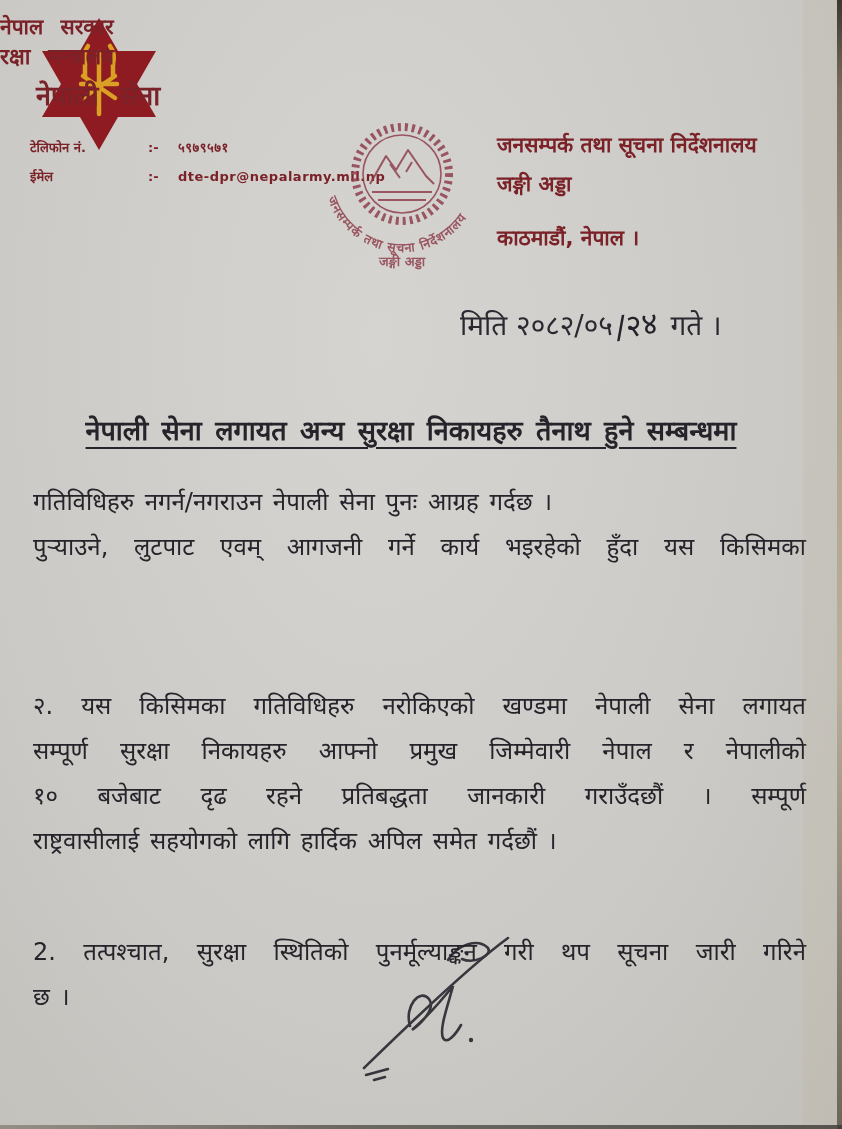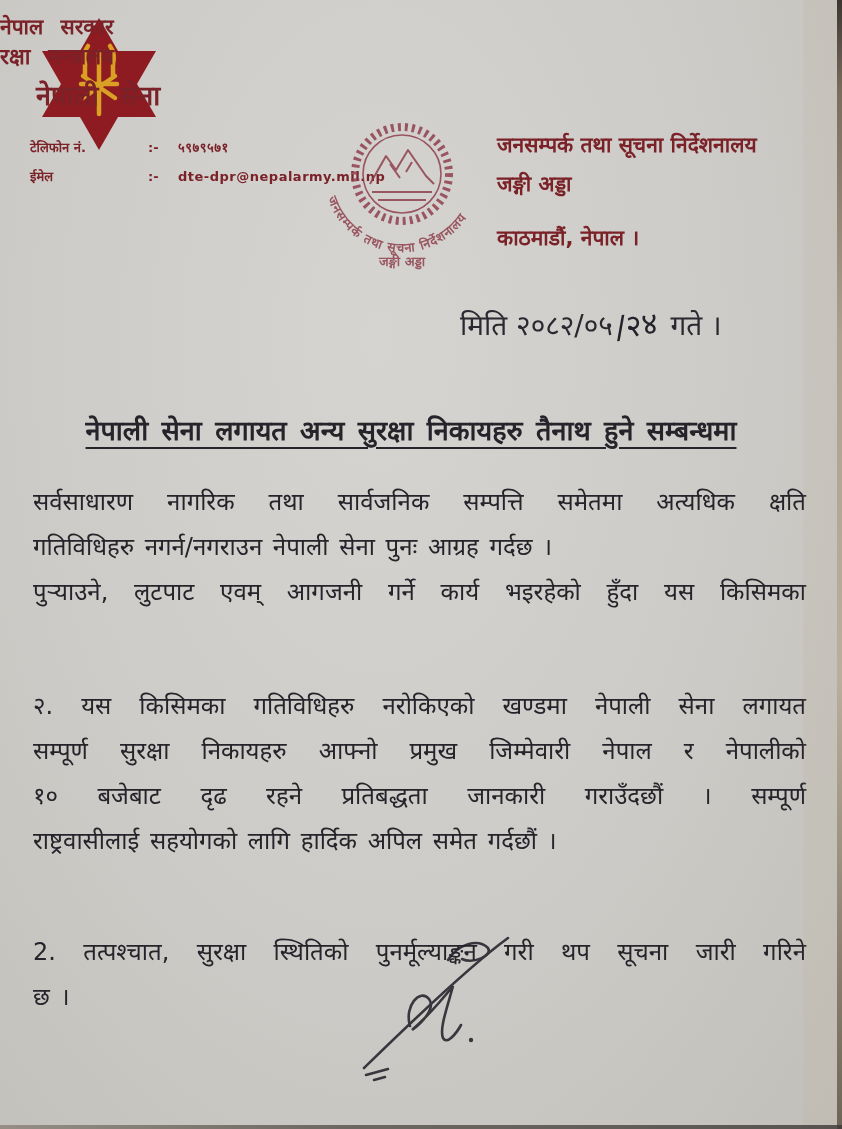--- a/index.html
+++ b/index.html
@@ -123,21 +123,20 @@
   </div>
 
   <div class="date-line">
     <span>मिति २०८२/०५</span><span class="hand">/२४</span>
     <span class="suffix">गते ।</span>
   </div>
 
   <div class="subject">नेपाली सेना लगायत अन्य सुरक्षा निकायहरु तैनाथ हुने सम्बन्धमा</div>
 
   <div class="para p1">
-      <div class="line just">सर्वसाधारण नागरिक तथा सार्वजनिक सम्पत्ति समेतमा अत्यधिक क्षति</div>
       <div class="line">गतिविधिहरु नगर्न/नगराउन नेपाली सेना पुनः आग्रह गर्दछ ।</div>
       <div class="line just">पुऱ्याउने, लुटपाट एवम् आगजनी गर्ने कार्य भइरहेको हुँदा यस किसिमका</div>
     </div>
   <div class="para p2">
       <div class="line just">२. यस किसिमका गतिविधिहरु नरोकिएको खण्डमा नेपाली सेना लगायत</div>
       <div class="line just">सम्पूर्ण सुरक्षा निकायहरु आफ्नो प्रमुख जिम्मेवारी नेपाल र नेपालीको</div>
       <div class="line just">१० बजेबाट दृढ रहने प्रतिबद्धता जानकारी गराउँदछौं ।  सम्पूर्ण</div>
       <div class="line">राष्ट्रवासीलाई सहयोगको लागि हार्दिक अपिल समेत गर्दछौं ।</div>
     </div>
   <div class="para p3">

